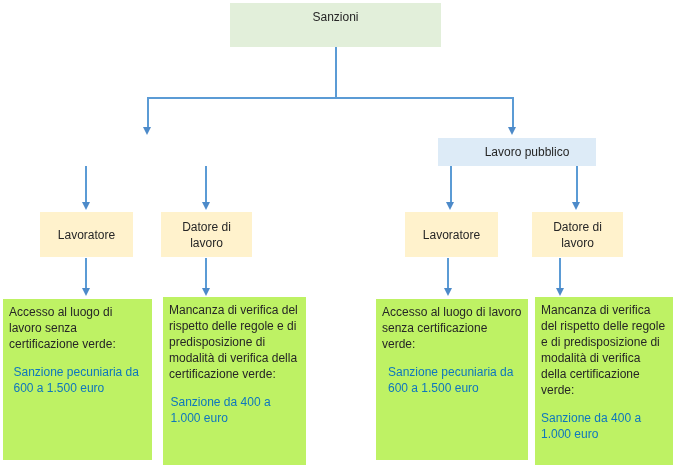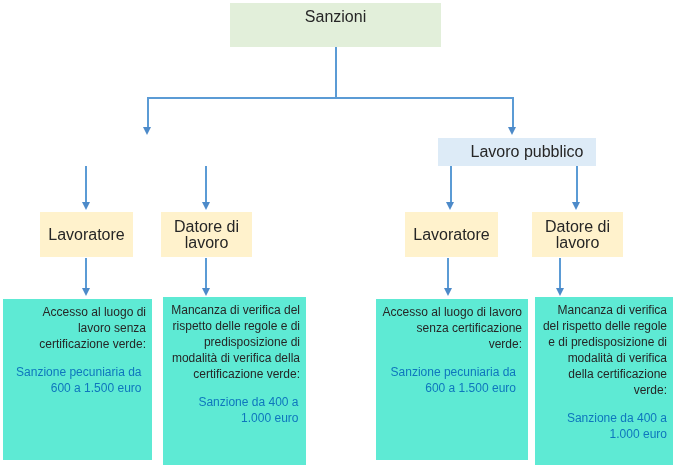--- a/index.html
+++ b/index.html
@@ -9,33 +9,33 @@
     width: 673px;
     height: 466px;
     background: #ffffff;
     overflow: hidden;
   }
   .box {
     position: absolute;
     box-sizing: border-box;
     text-align: center;
     color: #262626;
-    font-size: 16px;
+    font-size: 12px;
     line-height: 16px;
   }
   .root-box   { background: #e2efda; padding-top: 6px; }
   .private-box{ background: #fce4d6; padding-top: 6px; }
   .public-box { background: #ddebf7; padding-top: 6px; padding-left: 20px; }
   .role-box   { background: #fff2cc; display: flex; align-items: center; justify-content: center; }
   .role-box .lbl { display: block; padding: 0 4px; }
   .leaf-box {
     position: absolute;
     box-sizing: border-box;
-    background: #5eead4;
-    text-align: right;
+    background: #bef264;
+    text-align: left;
     font-size: 12px;
     line-height: 16px;
     color: #262626;
     padding: 5px 6px;
   }
   .leaf-box .desc { margin: 0; }
   .leaf-box .sanction {
     margin: 12px auto 0;
     max-width: 128px;
     color: #0e76bd;

